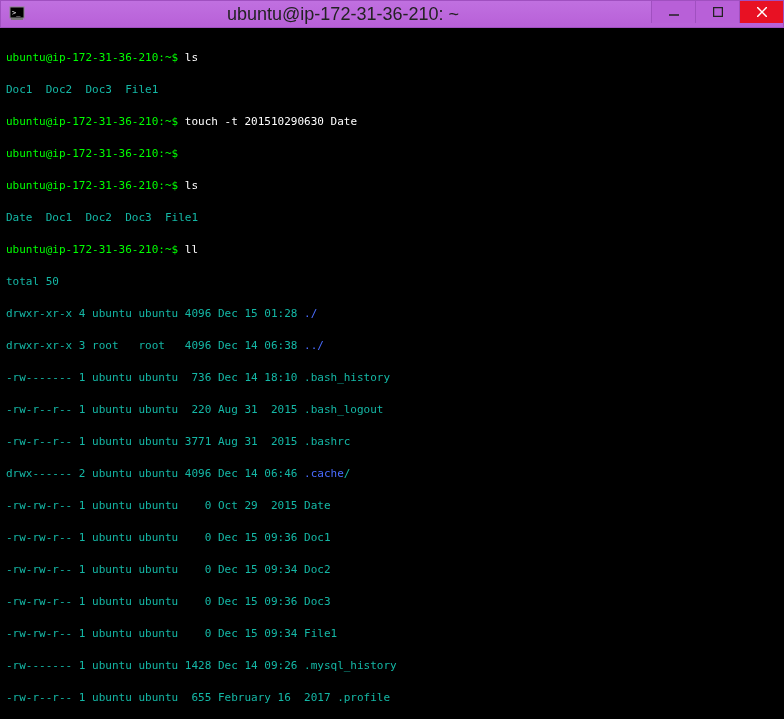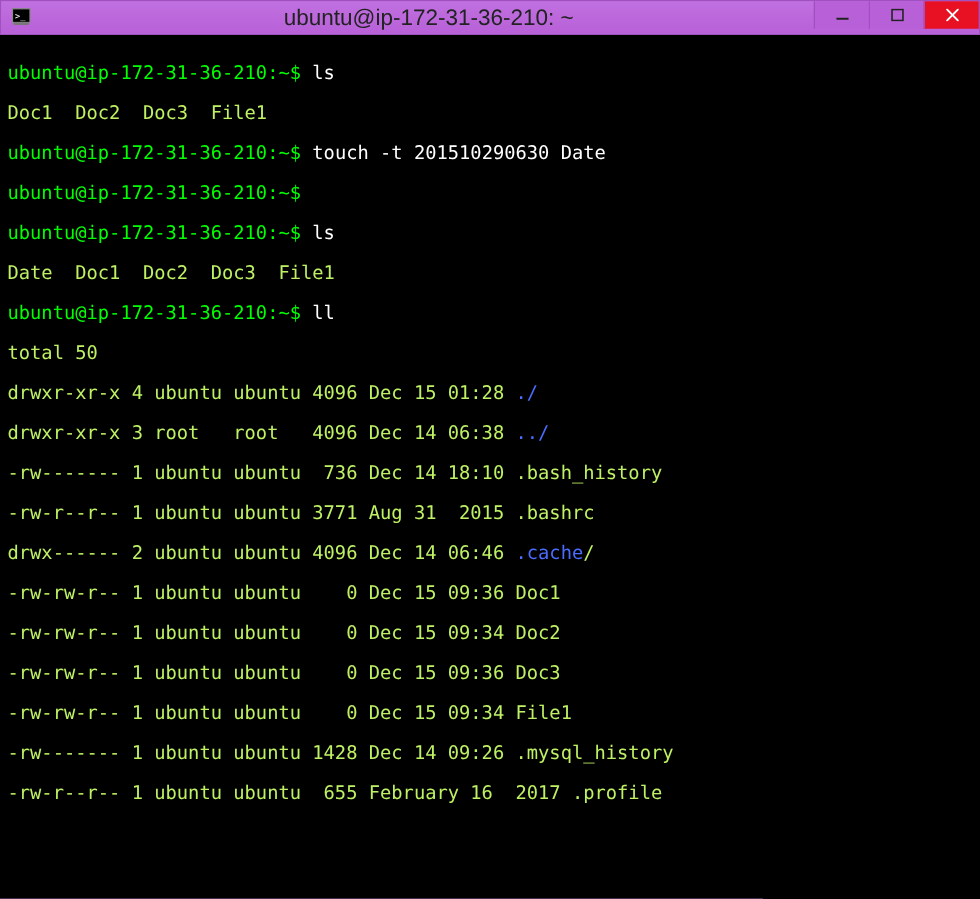--- a/index.html
+++ b/index.html
@@ -35,31 +35,31 @@
   }
   .winbtn.close { background: #e81123; }
   .winbtn svg { display: block; }
 
   .terminal {
     width: 100%;
     height: calc(719px - 28px);
     background: #000;
     padding: 6px 6px;
     font-family: "Consolas", "Menlo", "DejaVu Sans Mono", monospace;
-    font-size: 15px;
+    font-size: 11px;
     line-height: 16px;
     color: #ffffff;
     white-space: pre;
     overflow: hidden;
   }
   .line { white-space: pre; }
   .prompt { color: #00ff00; }
   .cmd { color: #ffffff; }
   .dir { color: #4a6cff; }
-  .file { color: #bef264; }
+  .file { color: #14b8a6; }
 </style>
 </head>
 <body>
 
 <div class="titlebar">
   <div class="icon">
     <svg width="16" height="16" viewBox="0 0 16 16">
       <rect x="1" y="1" width="14" height="11" fill="#000" stroke="#888"></rect>
       <rect x="2" y="12" width="12" height="2" fill="#777"></rect>
       <text x="3" y="9" font-size="7" fill="#fff" font-family="monospace">&gt;_</text>
@@ -91,22 +91,24 @@
 <div class="line"><span class="file">Doc1  Doc2  Doc3  File1</span></div>
 <div class="line"><span class="prompt"><span>ubuntu@ip-172-31-36-210</span>:<span>~</span><span>$</span></span> <span class="cmd">touch -t 201510290630 Date</span></div>
 <div class="line"><span class="prompt"><span>ubuntu@ip-172-31-36-210</span>:<span>~</span><span>$</span></span> <span class="cmd"></span></div>
 <div class="line"><span class="prompt"><span>ubuntu@ip-172-31-36-210</span>:<span>~</span><span>$</span></span> <span class="cmd">ls</span></div>
 <div class="line"><span class="file">Date  Doc1  Doc2  Doc3  File1</span></div>
 <div class="line"><span class="prompt"><span>ubuntu@ip-172-31-36-210</span>:<span>~</span><span>$</span></span> <span class="cmd">ll</span></div>
 <div class="line"><span class="file">total 50</span></div>
 <div class="line"><span class="file">drwxr-xr-x 4 ubuntu ubuntu 4096 Dec 15 01:28 </span><span class="dir">./</span></div>
 <div class="line"><span class="file">drwxr-xr-x 3 root   root   4096 Dec 14 06:38 </span><span class="dir">../</span></div>
 <div class="line"><span class="file">-rw------- 1 ubuntu ubuntu  736 Dec 14 18:10 .bash_history</span></div>
+<div class="line"><span class="file">-rw-r--r-- 1 ubuntu ubuntu  220 Aug 31  2015 .bash_logout</span></div>
 <div class="line"><span class="file">-rw-r--r-- 1 ubuntu ubuntu 3771 Aug 31  2015 .bashrc</span></div>
 <div class="line"><span class="file">drwx------ 2 ubuntu ubuntu 4096 Dec 14 06:46 </span><span class="dir">.cache</span><span class="file">/</span></div>
+<div class="line"><span class="file">-rw-rw-r-- 1 ubuntu ubuntu    0 Oct 29  2015 Date</span></div>
 <div class="line"><span class="file">-rw-rw-r-- 1 ubuntu ubuntu    0 Dec 15 09:36 Doc1</span></div>
 <div class="line"><span class="file">-rw-rw-r-- 1 ubuntu ubuntu    0 Dec 15 09:34 Doc2</span></div>
 <div class="line"><span class="file">-rw-rw-r-- 1 ubuntu ubuntu    0 Dec 15 09:36 Doc3</span></div>
 <div class="line"><span class="file">-rw-rw-r-- 1 ubuntu ubuntu    0 Dec 15 09:34 File1</span></div>
 <div class="line"><span class="file">-rw------- 1 ubuntu ubuntu 1428 Dec 14 09:26 .mysql_history</span></div>
 <div class="line"><span class="file">-rw-r--r-- 1 ubuntu ubuntu  655 February 16  2017 .profile</span></div>
 
 
 
 

